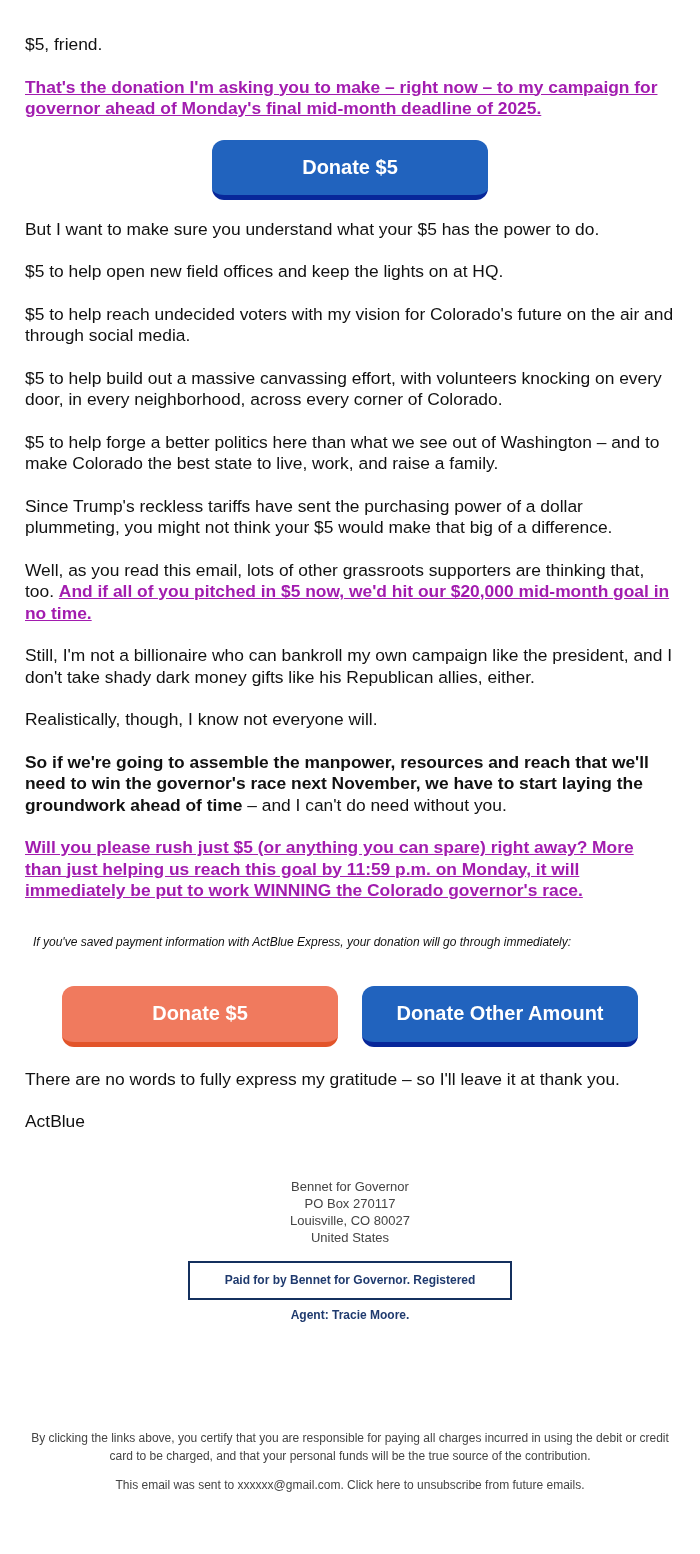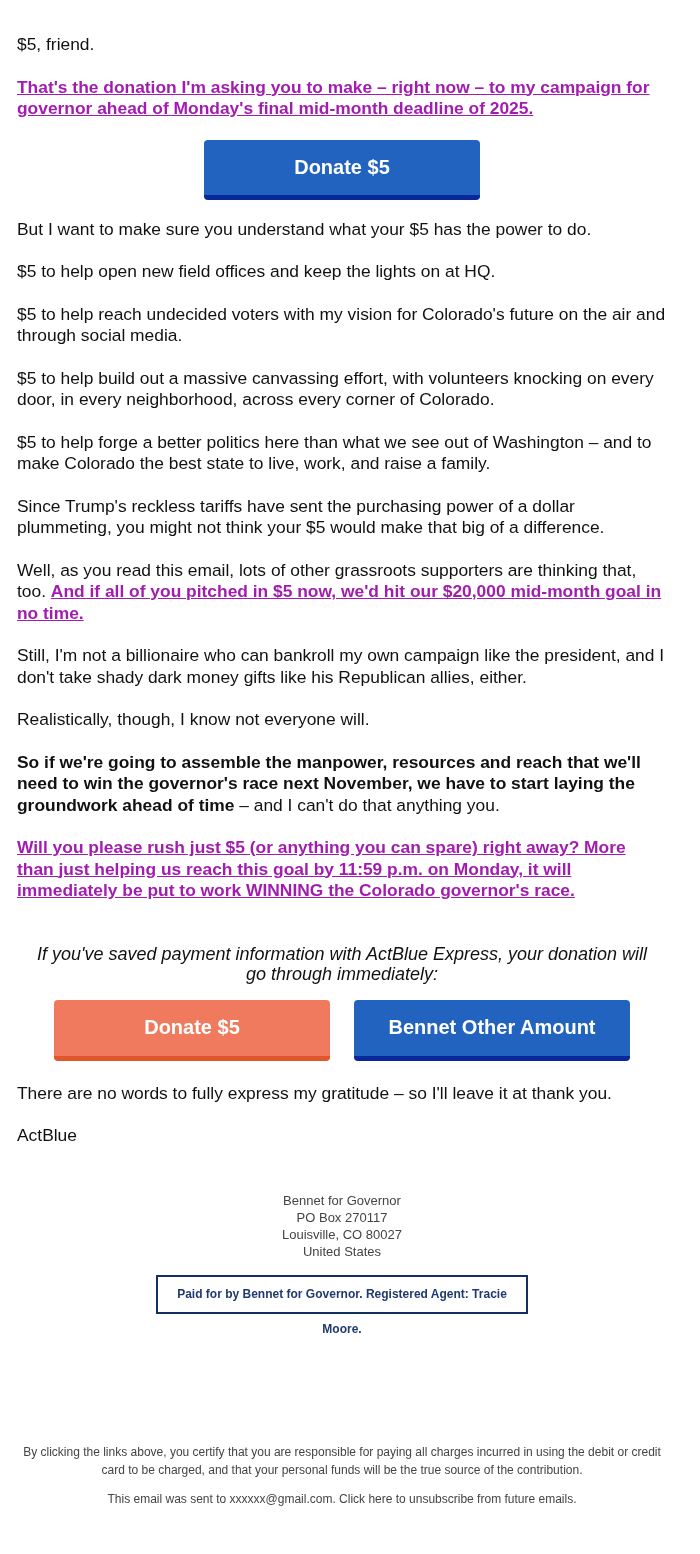--- a/index.html
+++ b/index.html
@@ -8,21 +8,21 @@
       background: #ffffff;
     }
     body {
       width: 700px;
       height: 1554px;
       overflow: hidden;
       font-family: "Liberation Sans", sans-serif;
       color: #111111;
     }
     .email {
-      padding: 34px 25px 0 17px;
+      padding: 34px 25px 0 25px;
       width: 650px;
     }
     p.body-text {
       font-size: 17.4px;
       line-height: 21.5px;
       margin: 0 0 21px 0;
     }
     a.inline-link {
       color: #a21caf;
       font-weight: bold;
@@ -35,45 +35,45 @@
       display: flex;
       justify-content: center;
       margin: 0 0 19px 0;
     }
     .btn {
       display: flex;
       align-items: center;
       justify-content: center;
       width: 276px;
       height: 56px;
-      border-radius: 4px;
+      border-radius: 12px;
       color: #ffffff;
       font-weight: bold;
       font-size: 20px;
       text-decoration: none;
       box-sizing: border-box;
     }
     .btn-blue {
       background: #2163be;
       border-bottom: 5px solid #08279a;
     }
     .btn-coral {
       background: #f07a5e;
       border-bottom: 5px solid #e2542a;
     }
     .btn-top {
       height: 60px;
       margin-top: -1px;
     }
     .express-note {
       font-style: italic;
-      text-align: center;
-      font-size: 18px;
+      text-align: left;
+      font-size: 12px;
       line-height: 20px;
-      margin: 0 0 16px 0;
+      margin: 0 0 34px 0;
       padding: 0 8px;
     }
     .btn-row-double {
       display: flex;
       justify-content: center;
       gap: 24px;
       margin: 0 0 22px 0;
     }
     .btn-row-double .btn {
       height: 61px;
@@ -92,21 +92,21 @@
       font-size: 13px;
       line-height: 17px;
     }
     .paid-box {
       display: inline-block;
       margin-top: 15px;
       border: 2px solid #14305e;
       padding: 0 16px;
       height: 39px;
       line-height: 35px;
-      width: 372px;
+      width: 324px;
       box-sizing: border-box;
       color: #1f3a6e;
       font-weight: bold;
       font-size: 12px;
     }
     .legal {
       margin-top: 106px;
       font-size: 12px;
       line-height: 18px;
       color: #444444;
@@ -139,32 +139,32 @@
   <p class="body-text">Since Trump's reckless tariffs have sent the purchasing power of a dollar plummeting, you might not think your $5 would make that big of a difference.</p>
 
   <p class="body-text">
     <span>Well, as you read this email, lots of other grassroots supporters are thinking that, too. </span><a class="inline-link" href="#">And if all of you pitched in $5 now, we'd hit our $20,000 mid-month goal in no time.</a>
   </p>
 
   <p class="body-text">Still, I'm not a billionaire who can bankroll my own campaign like the president, and I don't take shady dark money gifts like his Republican allies, either.</p>
   <p class="body-text">Realistically, though, I know not everyone will.</p>
 
   <p class="body-text">
-    <strong class="bold-lead">So if we're going to assemble the manpower, resources and reach that we'll need to win the governor's race next November, we have to start laying the groundwork ahead of time</strong><span> – and I can't do that anything you.</span>
+    <strong class="bold-lead">So if we're going to assemble the manpower, resources and reach that we'll need to win the governor's race next November, we have to start laying the groundwork ahead of time</strong><span> – and I can't do need without you.</span>
   </p>
 
-  <p class="body-text" style="margin-bottom:42px;">
+  <p class="body-text" style="margin-bottom:30px;">
     <a class="inline-link" href="#">Will you please rush just $5 (or anything you can spare) right away? More than just helping us reach this goal by 11:59 p.m. on Monday, it will immediately be put to work WINNING the Colorado governor's race.</a>
   </p>
 
   <p class="express-note">If you've saved payment information with ActBlue Express, your donation will go through immediately:</p>
 
   <div class="btn-row-double">
     <a href="#" class="btn btn-coral">Donate $5</a>
-    <a href="#" class="btn btn-blue">Bennet Other Amount</a>
+    <a href="#" class="btn btn-blue">Donate Other Amount</a>
   </div>
 
   <p class="body-text">There are no words to fully express my gratitude – so I'll leave it at thank you.</p>
 
   <p class="signature">ActBlue</p>
 
   <div class="footer">
     <div class="address">
       <div>Bennet for Governor</div>
       <div>PO Box 270117</div>

